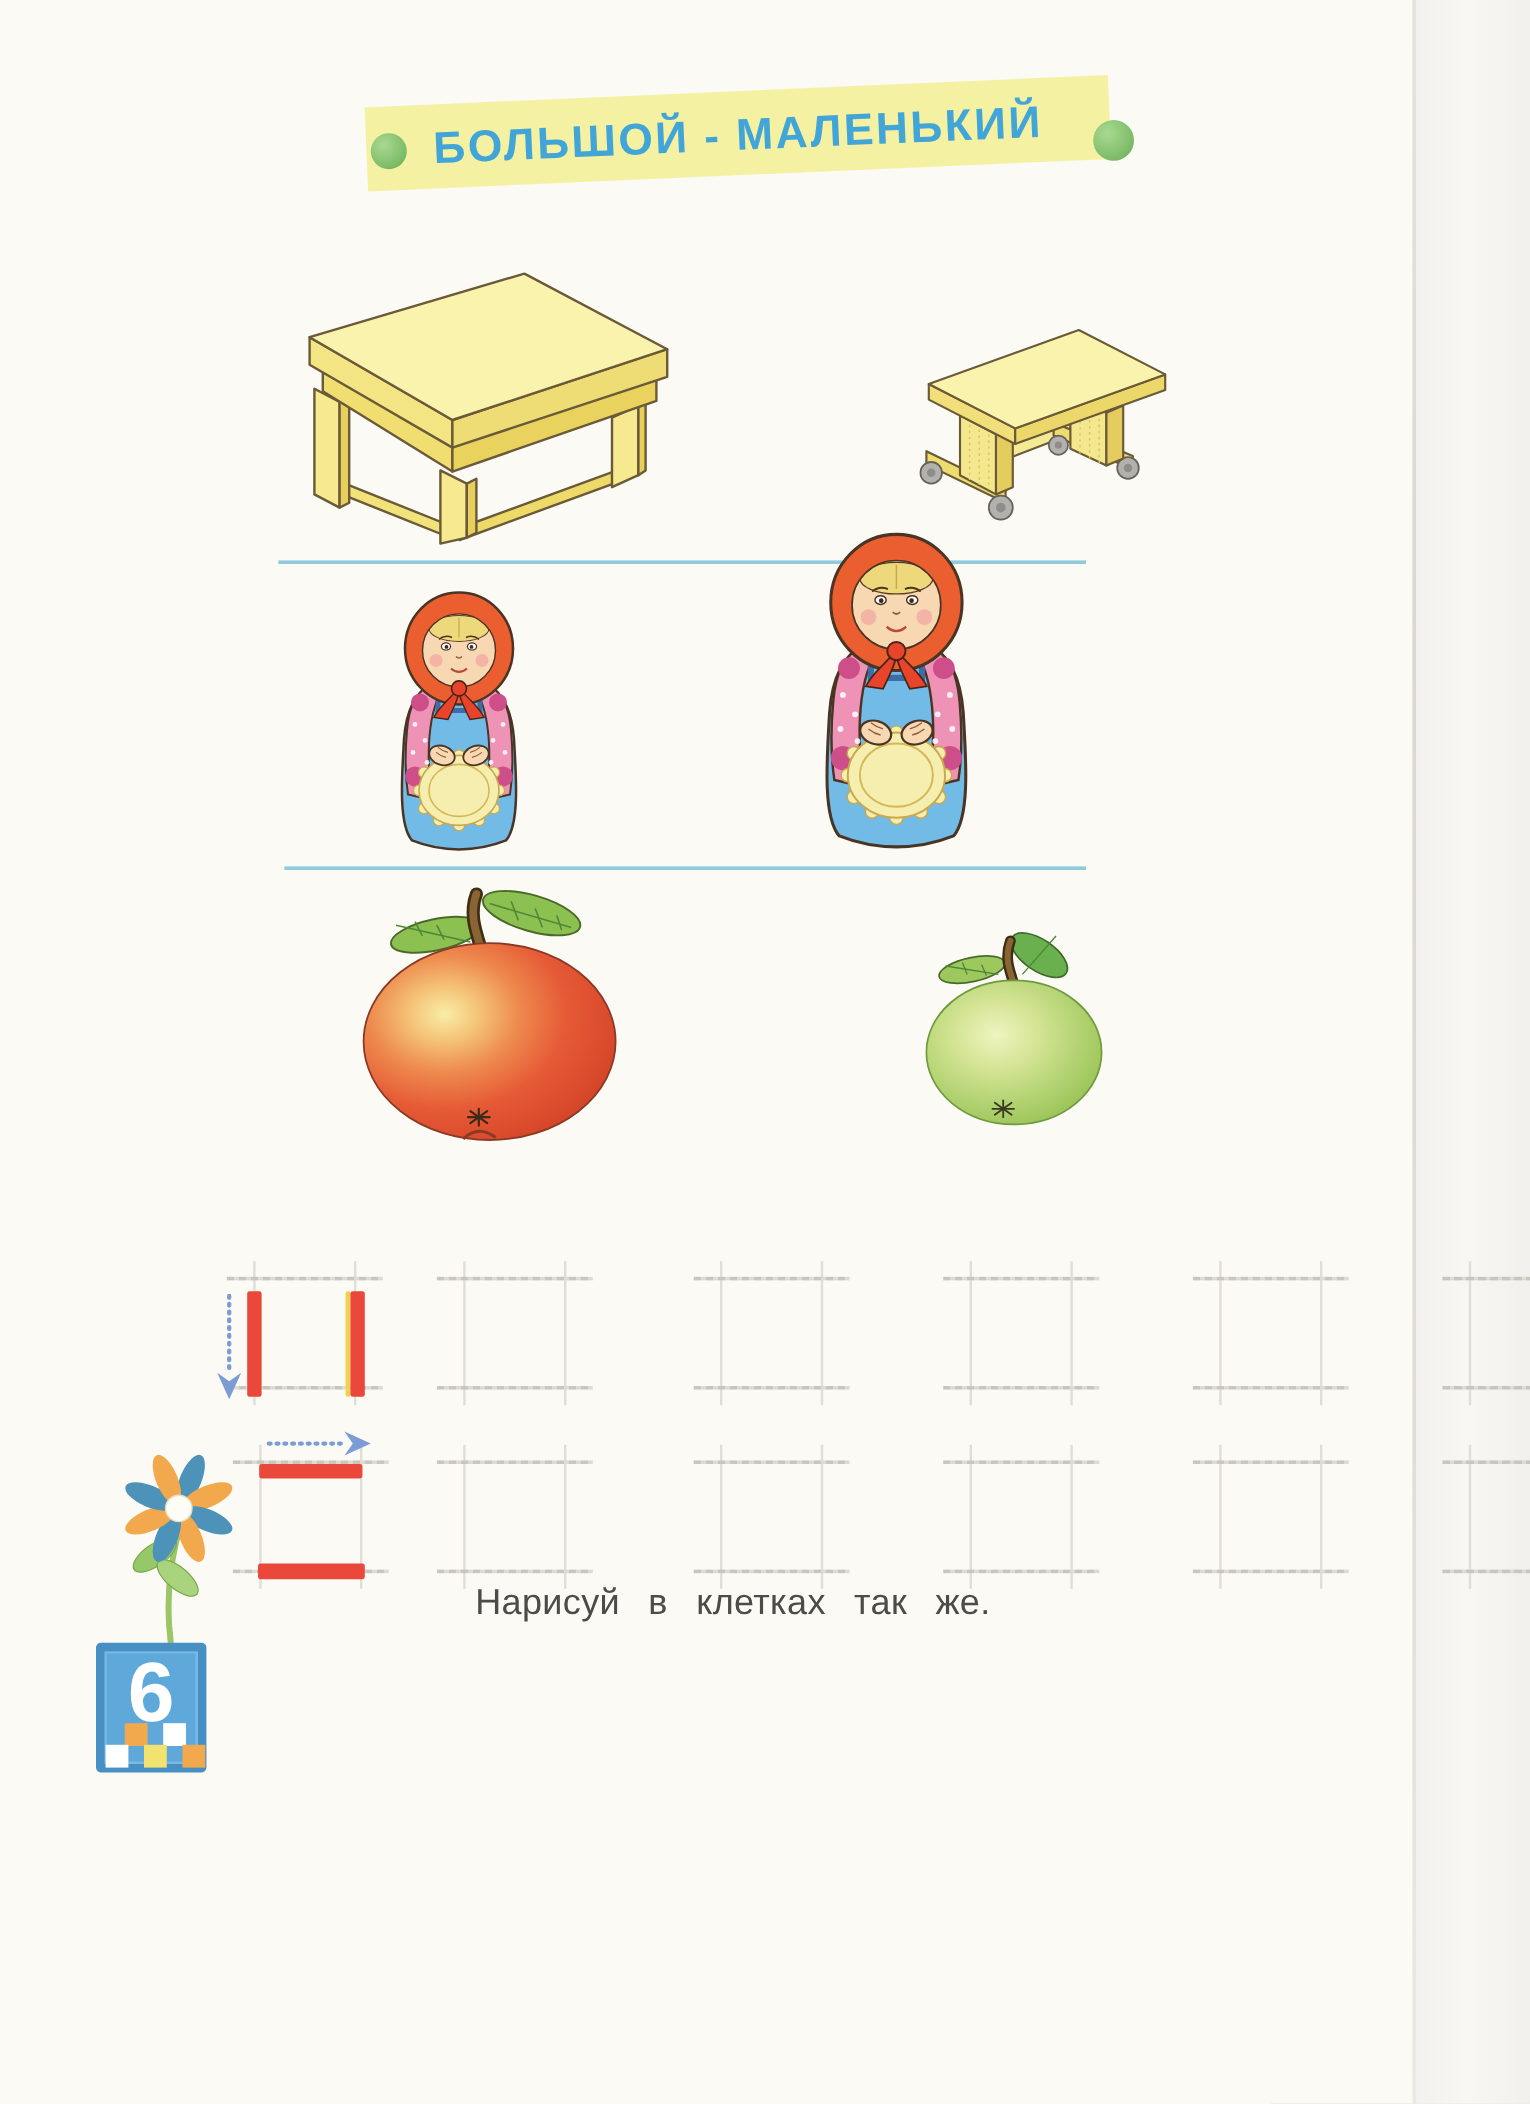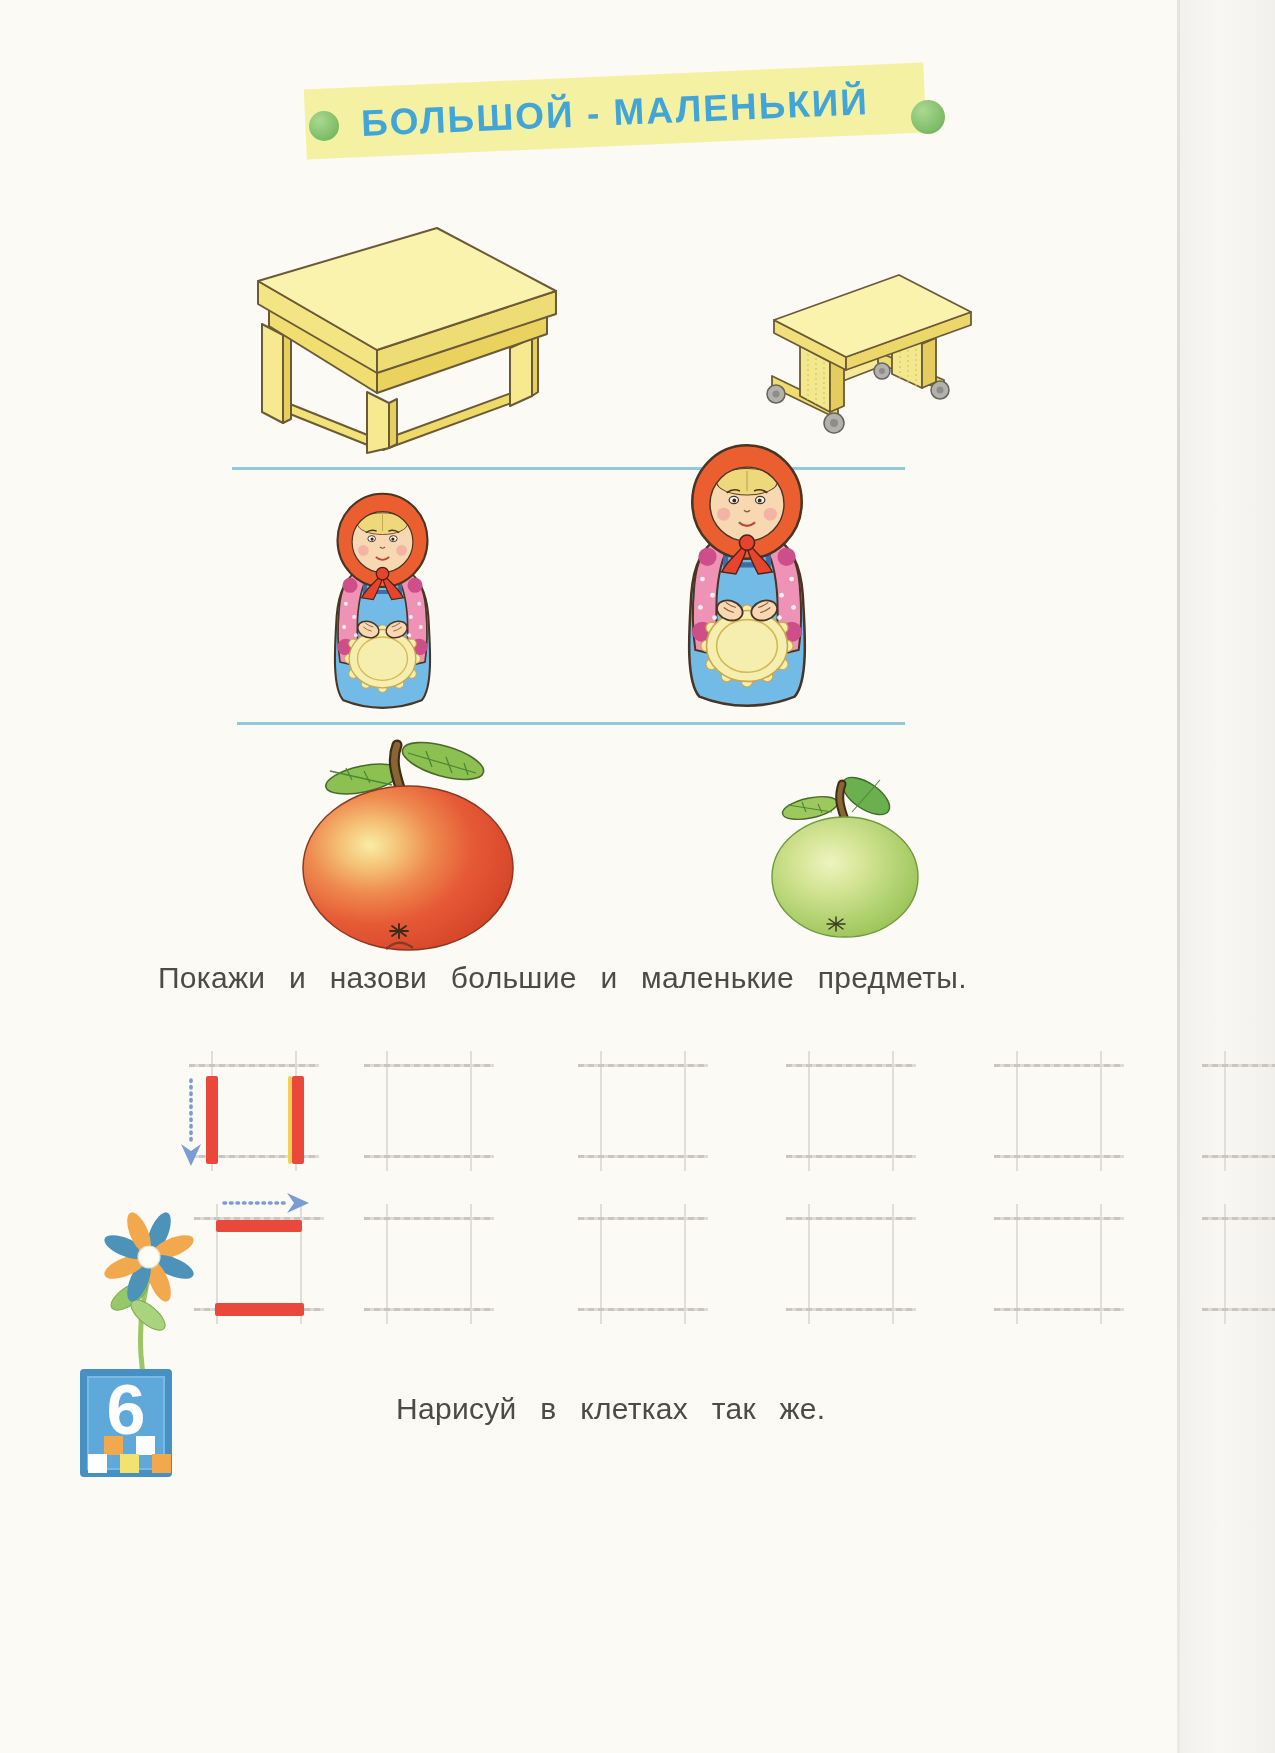--- a/index.html
+++ b/index.html
@@ -22,21 +22,21 @@
   .ball{border-radius:50%;background:radial-gradient(circle at 35% 32%,#a9d992,#7cbb66 70%,#63a350);}
   .ball-l{left:309px;top:111px;width:30px;height:30px;}
   .ball-r{left:911px;top:100px;width:34px;height:34px;}
   
   .divider{height:3px;background:#90cbdd;}
   .div1{left:232px;top:467px;width:673px;}
   .div2{left:237px;top:722px;width:668px;}
   
   .instr{color:#4c4b48;font-size:30px;word-spacing:15px;letter-spacing:.3px;white-space:nowrap;}
   .instr-top{left:158px;top:961px;}
-  .instr-bottom{left:396px;top:1392px;}
+  .instr-bottom{left:396px;top:1319px;}
   
   .gcell{position:absolute;width:82px;height:120px;
     border-left:2px solid #e0ded8;border-right:2px solid #e0ded8;}
   .gcell::before,.gcell::after{content:"";position:absolute;left:-24px;right:-24px;height:3px;
     background:repeating-linear-gradient(90deg,#c9c6bf 0 6px,#dedbd4 6px 10px);}
   .gcell::before{top:13px;}
   .gcell::after{bottom:13px;}
   .bar{background:#e9483a;border-radius:2px;}
   .bar-sliver{background:#f3cf52;border-radius:2px;}
   
@@ -270,21 +270,20 @@
       <ellipse cx="77" cy="105" rx="73" ry="60" fill="url(#greeng)" stroke="#6f9a3c" stroke-width="1.4"></ellipse>
       <g stroke="#3a3a20" stroke-width="1.5" stroke-linecap="round">
         <path d="M61,147 L75,157"></path>
           <path d="M75,147 L61,157"></path>
           <path d="M68,145 L68,159"></path>
           <path d="M59,152 L77,152"></path>
       </g>
     </g>
   </svg>
 
-  <div class="abs instr instr-top">Покажи и назови большие и маленькие предметы.</div>
 
   <div>
     <div class="gcell" style="left:211px;top:1051px"></div>
     <div class="gcell" style="left:386px;top:1051px"></div>
     <div class="gcell" style="left:600px;top:1051px"></div>
     <div class="gcell" style="left:808px;top:1051px"></div>
     <div class="gcell" style="left:1016px;top:1051px"></div>
     <div class="gcell" style="left:1224px;top:1051px"></div>
     <div class="gcell" style="left:216px;top:1204px"></div>
     <div class="gcell" style="left:386px;top:1204px"></div>

